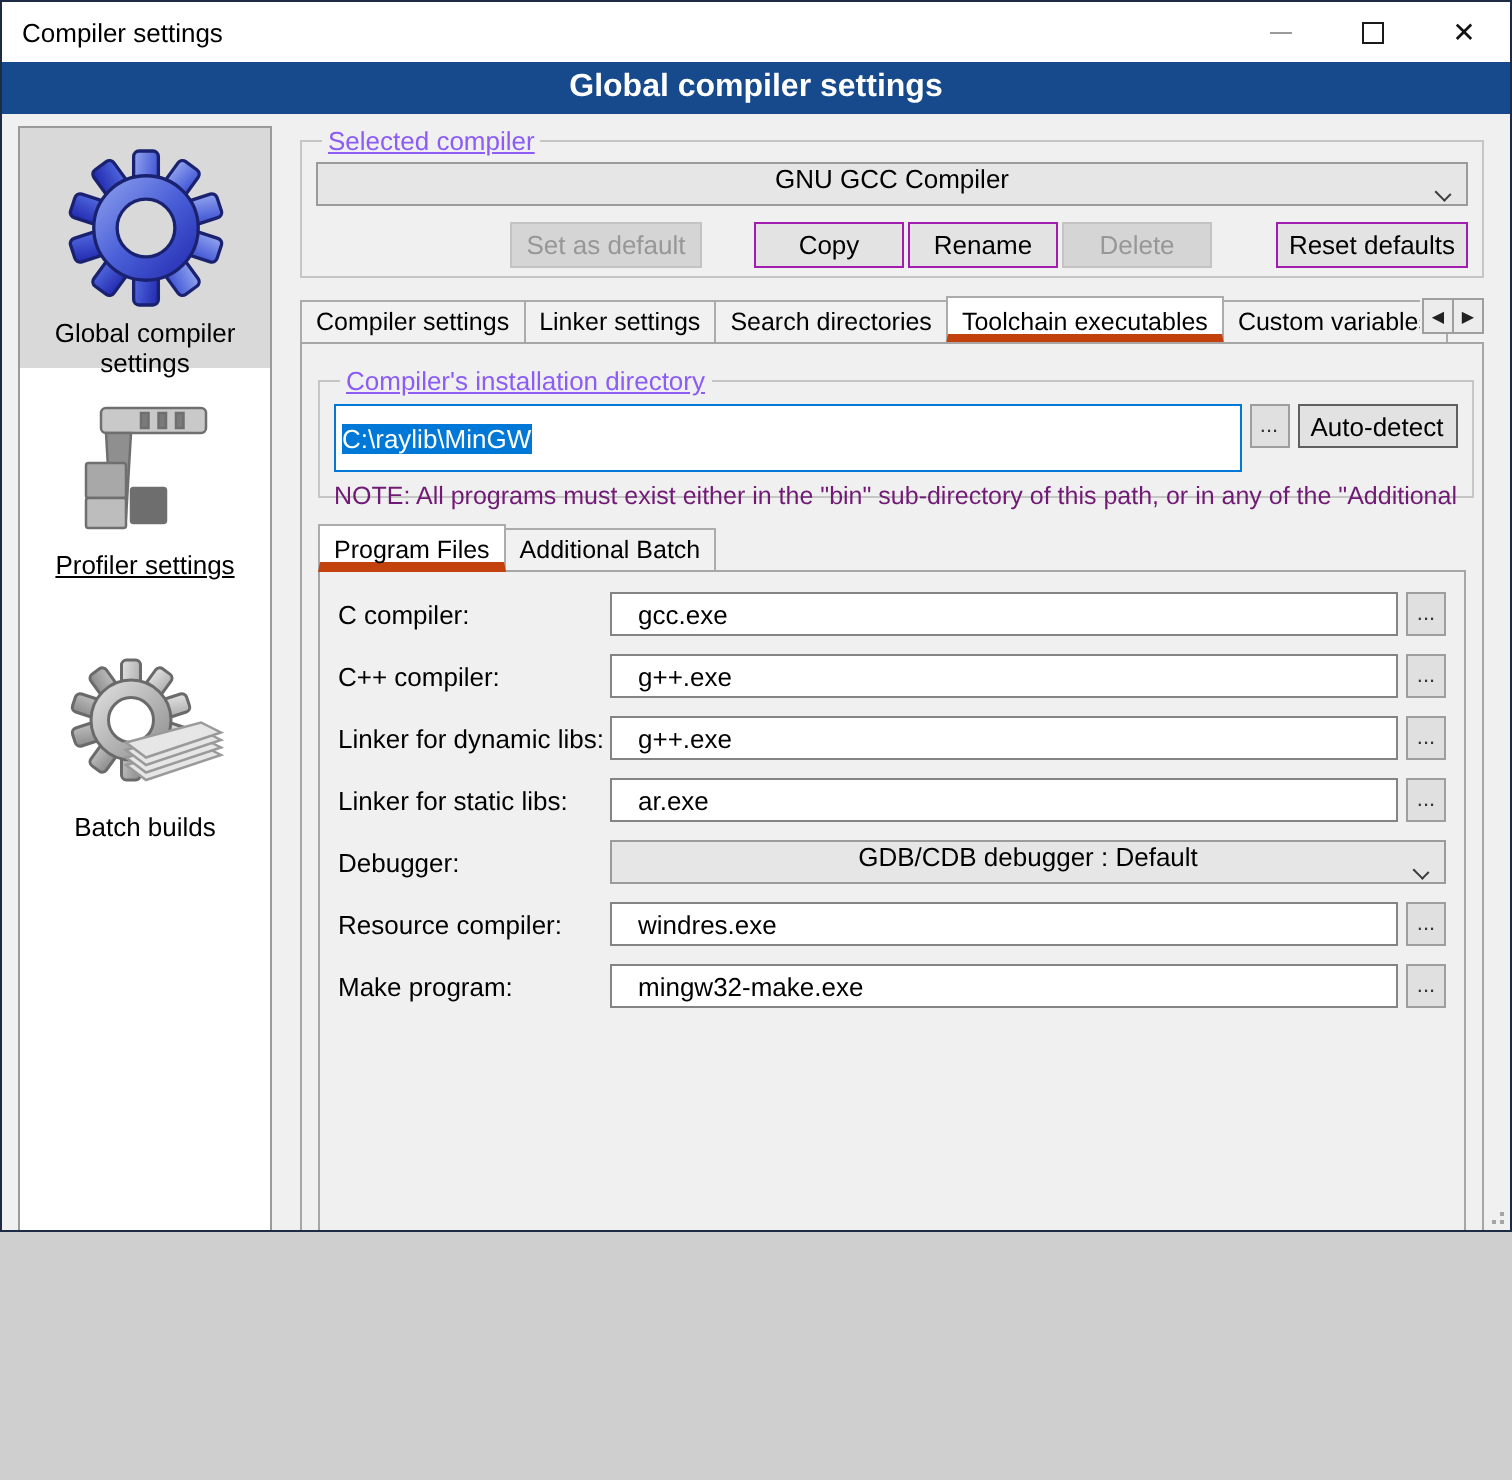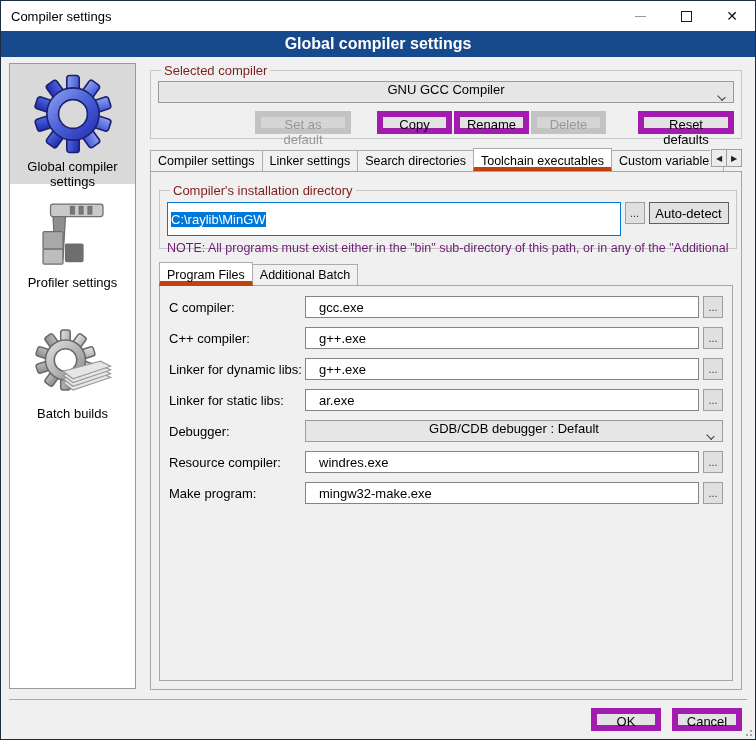--- a/index.html
+++ b/index.html
@@ -1,52 +1,52 @@
 <!DOCTYPE html>
 <html><head>
 <meta charset="utf-8">
 <style>
   * { margin:0; padding:0; box-sizing:border-box; }
   html,body { background:#cfcfcf; font-family:"Liberation Sans", sans-serif; }
   .window{
-    position:relative; width:756px; height:740px;
+    position:relative; width:756px; height:616px;
     border:1px solid #1d2b45; background:#f0f0f0; overflow:hidden;
   }
   
   .titlebar{ height:30px; background:#ffffff; display:flex; align-items:center; }
   .titlebar .title{ font-size:13px; color:#000; padding-left:10px; flex:1;
     white-space:nowrap; }
   .win-btn{ width:46px; height:30px; display:flex; align-items:center; justify-content:center; }
   .glyph-min{ width:11px; height:1px; background:#9a9a9a; }
   .glyph-max{ width:11px; height:11px; border:1px solid #1a1a1a; background:transparent; }
   .glyph-close{ font-size:14px; color:#111; line-height:1; }
   
   .banner{ height:26px; background:#164a8d; color:#fff; font-weight:bold;
     font-size:16px; text-align:center; line-height:25px; }
   
   .sidebar{ position:absolute; left:8px; top:62px; width:127px; height:626px;
     background:#fff; border:1px solid #9a9a9a; }
   .side-item{ text-align:center; }
   .side-item.selected{ background:#d9d9d9; height:120px; padding-top:6px; }
   .side-item .icon-wrap{ display:flex; justify-content:center; }
   .side-label{ font-size:13px; line-height:1.15; padding:2px 6px 0 6px; color:#000; }
-  .side-item.profiler{ padding-top:10px; }
+  .side-item.profiler{ padding-top:10px;text-decoration:underline; }
   .side-item.batch{ padding-top:34px; }
   
   .main{ position:absolute; left:149px; top:62px; width:592px; }
   fieldset.group{ border:1px solid #c6c6c6; padding:3px 7px 7px 7px; background:#f0f0f0; }
-  fieldset.group legend{ font-size:13px; padding:0 3px; margin-left:3px; color:#7f1d1d; }
+  fieldset.group legend{ font-size:13px; padding:0 3px; margin-left:3px; color:#8b5cf6;text-decoration:underline; }
   .combo{ height:22px; background:#e6e6e6; border:1px solid #9b9b9b;
     display:flex; align-items:center; padding:0 8px; font-size:13px; color:#000;flex-direction:column; }
   .combo .chev{ margin-left:auto; width:7px; height:7px;
     border-right:1px solid #3c3c3c; border-bottom:1px solid #3c3c3c;
     transform:rotate(45deg) translate(-2px,-2px); }
   .btnrow{ margin-top:8px; display:flex; justify-content:flex-end; align-items:center; }
   .btn{ height:23px; font-size:13px; font-family:"Liberation Sans",sans-serif;
-    background:#e3e3e3; border:6px solid #a21caf; color:#000; padding:0 4px; }
+    background:#e3e3e3; border:1px solid #a21caf; color:#000; padding:0 4px; }
   .btn.disabled{ background:#d5d5d5; border-color:#c3c3c3; color:#979797; }
   .b-setdef{ width:96px; margin-right:26px; }
   .b-copy,.b-rename,.b-del{ width:75px; margin-right:2px; }
   .b-reset{ width:96px; margin-left:30px; margin-right:0; }
   
   .tabstrip{ position:relative; margin-top:8px; height:24px; display:flex;
     align-items:flex-end; overflow:hidden; }
   .tab{ flex-shrink:0; height:21px; line-height:20px; padding:0 7px;
     background:#f1f1f1; border:1px solid #acacac; border-bottom:none;
     font-size:12.5px; white-space:nowrap; margin-right:-1px; color:#000; }

